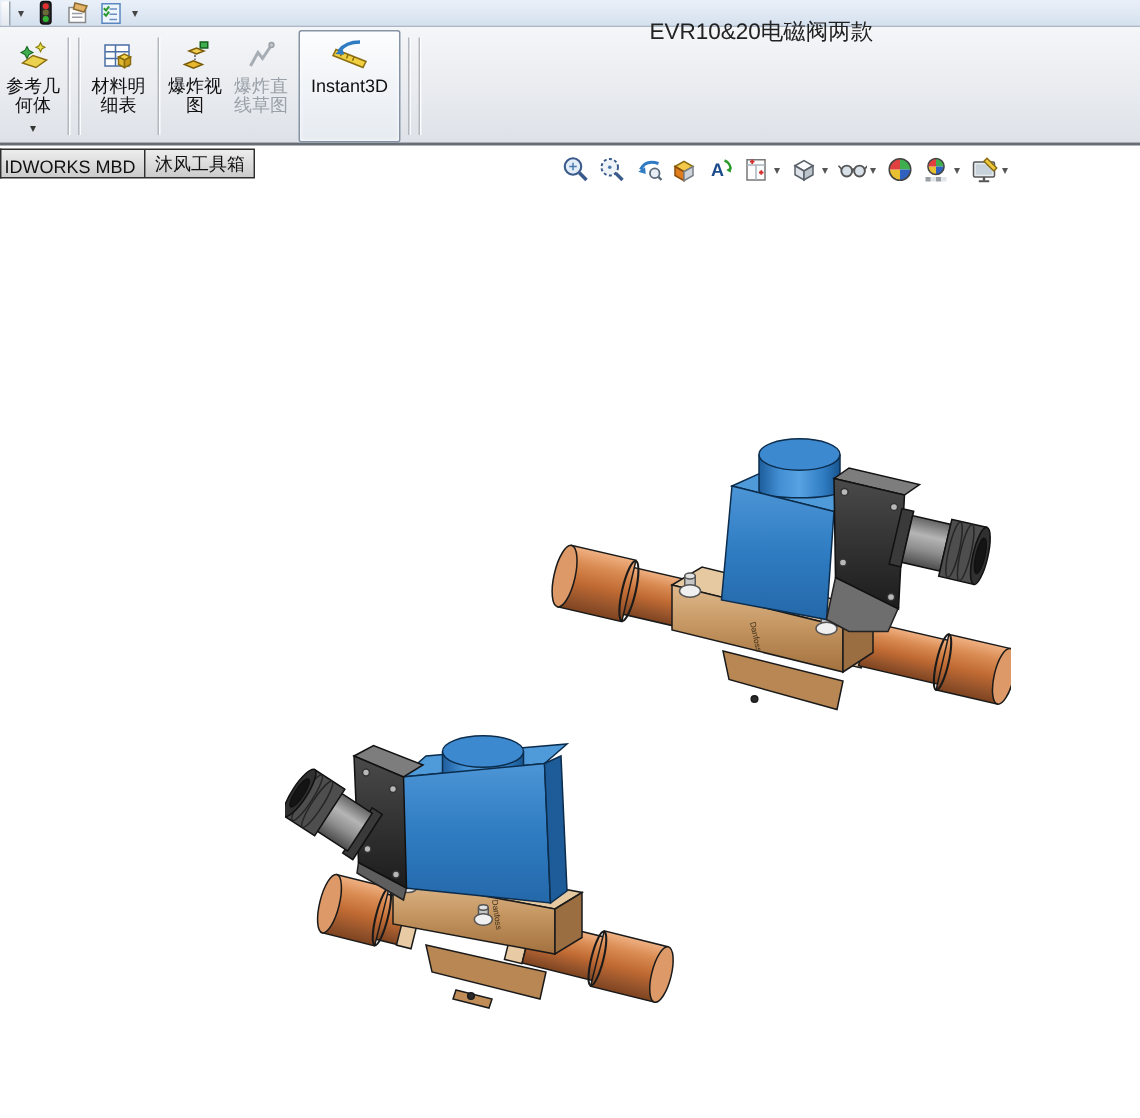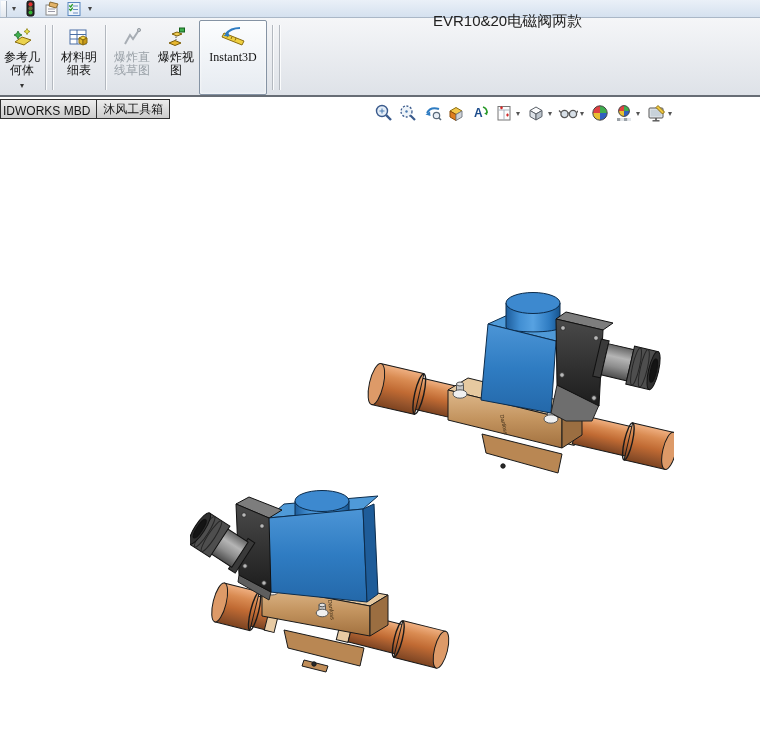--- a/index.html
+++ b/index.html
@@ -19,21 +19,21 @@
   .qa .dd { font-size:8px; color:#444; padding:0 3px; }
   .qa .qicon { width:18px; height:16px; display:flex; align-items:center; justify-content:center; margin:0 2px; }
   .win-title { position:absolute; left:433px; top:12px; font-size:15px; color:#222; white-space:nowrap; }
   
   .toolbar {
     height:79px; background:linear-gradient(#f5f6f8,#dee2e8);
     border-bottom:2px solid #676d75; display:flex; align-items:stretch; padding:2px 0 0 2px;
   }
   .tbtn {
     display:flex; flex-direction:column; align-items:center; padding-top:5px;
-    font-size:12px; line-height:13px; text-align:center; color:#111; cursor:default;font-family:Liberation Serif, serif;
+    font-size:12px; line-height:13px; text-align:center; color:#111; cursor:default;
   }
   .tbtn .ticon { height:26px; display:flex; align-items:center; justify-content:center; }
   .tbtn .ddown { font-size:8px; color:#333; margin-top:2px; }
   .tbtn.disabled { color:#9aa1a8; }
   .tbtn.pressed {
     border:1px solid #8593a4; border-radius:2px;
     background:linear-gradient(#fcfdfe,#e6ebf1); box-shadow:inset 0 0 3px #ffffff;
     margin:0 2px;
   }
   .vsep { width:1px; background:#b3b8bf; box-shadow:1px 0 0 #fbfcfd; margin:5px 3px; }
@@ -122,42 +122,42 @@
           <polygon points="12,12 16,10 20,12 16,14" fill="#f4d348" stroke="#8a6d10"></polygon>
           <polygon points="12,12 16,14 16,19 12,17" fill="#e0b830" stroke="#8a6d10"></polygon>
           <polygon points="16,14 20,12 20,17 16,19" fill="#c89a18" stroke="#8a6d10"></polygon>
         </svg>
     </span>
     <span>材料明</span>
     <span>细表</span>
   </div>
   <div class="vsep"></div>
 
-  <div class="tbtn w46 disabled">
-    <span class="ticon">
-      <svg width="24" height="24">
-          <path d="M5 18 L10 9 L13 13 L19 4" stroke="#a7adb4" stroke-width="2" fill="none"></path>
-          <circle cx="19" cy="4" r="1.6" fill="#c2c7cd" stroke="#9aa0a6"></circle>
-        </svg>
-    </span>
-    <span>爆炸直</span>
-    <span>线草图</span>
-  </div>
-
   <div class="tbtn w42">
     <span class="ticon">
       <svg width="24" height="24">
           <polygon points="5,17 11,14.5 17,17 11,19.5" fill="#e8b830" stroke="#7a5c08"></polygon>
           <polygon points="8,8 13,6 18,8 13,10" fill="#f0cc50" stroke="#7a5c08"></polygon>
           <rect x="15.5" y="2" width="5" height="4" fill="#3fae4e" stroke="#14601c"></rect>
           <line x1="12" y1="10.5" x2="12" y2="14" stroke="#555" stroke-dasharray="1.5 1"></line>
         </svg>
     </span>
     <span>爆炸视</span>
     <span>图</span>
+  </div>
+
+  <div class="tbtn w46 disabled">
+    <span class="ticon">
+      <svg width="24" height="24">
+          <path d="M5 18 L10 9 L13 13 L19 4" stroke="#a7adb4" stroke-width="2" fill="none"></path>
+          <circle cx="19" cy="4" r="1.6" fill="#c2c7cd" stroke="#9aa0a6"></circle>
+        </svg>
+    </span>
+    <span>爆炸直</span>
+    <span>线草图</span>
   </div>
 
   <div class="tbtn w68 pressed">
     <span class="ticon">
       <svg width="30" height="26">
           <polygon points="6,8 26,16 24,20 4,12" fill="#f0d040" stroke="#8a6d10"></polygon>
           <line x1="10" y1="10" x2="9" y2="12.5" stroke="#8a6d10"></line>
           <line x1="14" y1="11.5" x2="13" y2="14" stroke="#8a6d10"></line>
           <line x1="18" y1="13" x2="17" y2="15.5" stroke="#8a6d10"></line>
           <path d="M22 3 C16 3 11 5 8 9" stroke="#2f7cc2" stroke-width="2.2" fill="none"></path>

